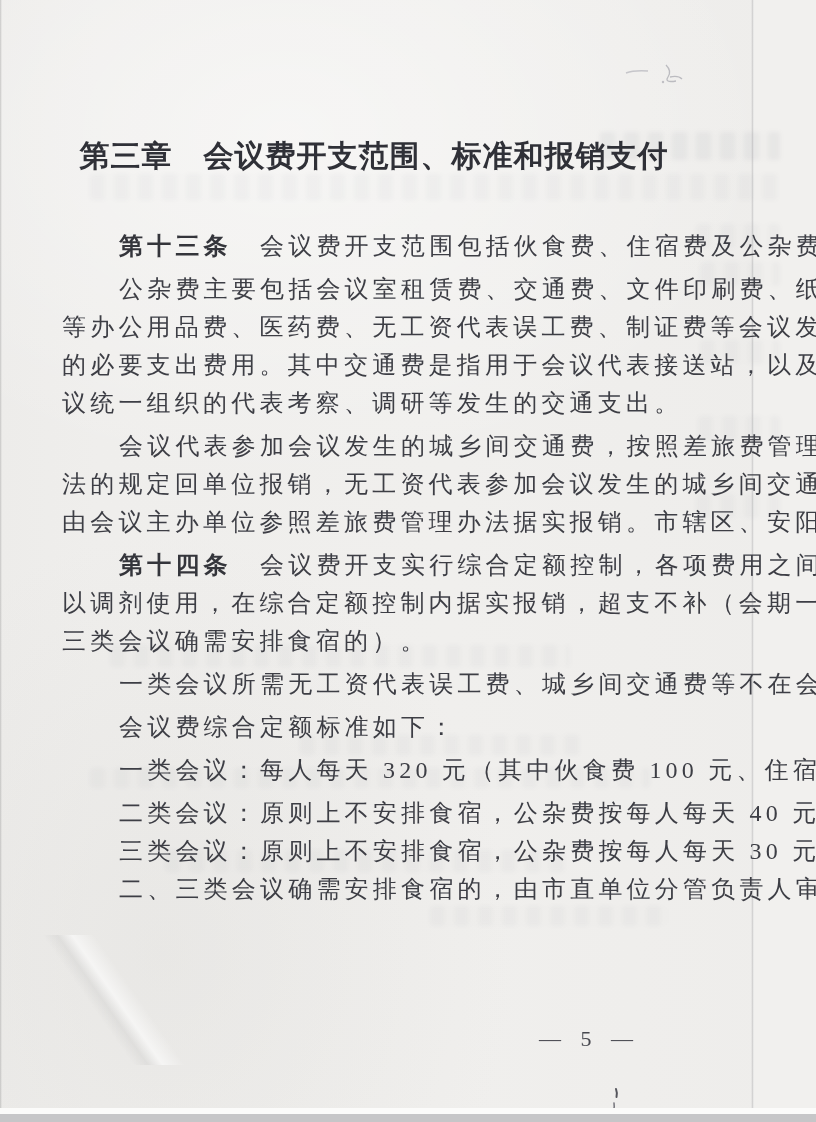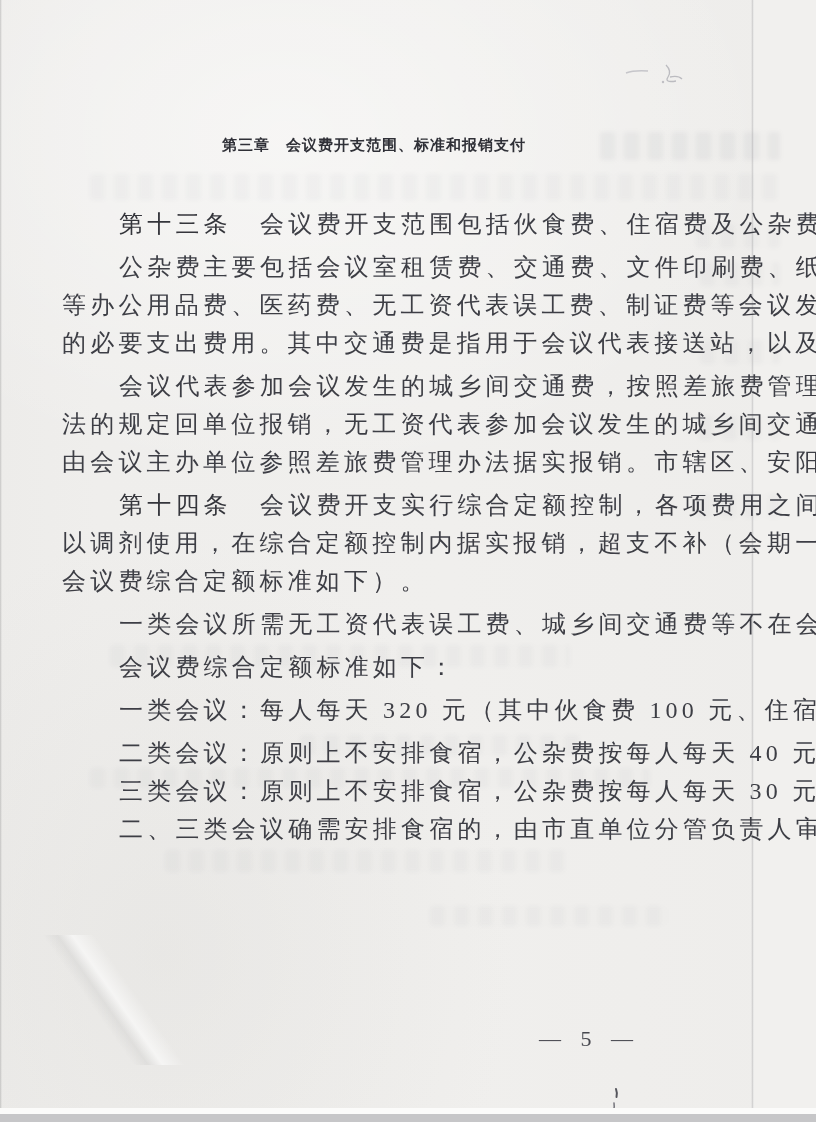--- a/index.html
+++ b/index.html
@@ -29,31 +29,31 @@
   
   .ghost{position:absolute;height:24px;filter:blur(2px);opacity:.5;border-radius:2px;
     background:repeating-linear-gradient(90deg,
       rgba(122,125,136,0.16) 0px, rgba(122,125,136,0.16) 15px,
       rgba(122,125,136,0.02) 15px, rgba(122,125,136,0.02) 24px);}
   .ghost.faint{opacity:.3;}
   
   .content{position:absolute;left:62px;top:136px;width:692px;}
   .doc-title{
     font-family:"Liberation Sans",sans-serif;font-weight:bold;
-    font-size:15px;letter-spacing:1px;color:#2f3037;
+    font-size:30px;letter-spacing:1px;color:#2f3037;
     text-align:center;position:relative;left:-34px;
     white-space:nowrap;margin:0 0 50px 0;
   }
   .doc-body{margin:0;}
   .para{margin:0;}
   .para + .para{margin-top:5px;}
   .para:nth-last-child(1),.para:nth-last-child(2){margin-top:0;}
   .line{font-size:24px;line-height:38px;letter-spacing:4.2px;white-space:nowrap;color:#3d3e45;}
   .line.indent{text-indent:57px;}
-  .bold-prefix{font-weight:normal;color:#34353b;}
+  .bold-prefix{font-weight:bold;color:#34353b;}
   .page-number{
     position:absolute;top:1026px;right:176px;
     font-size:22px;letter-spacing:7px;color:#47484f;white-space:nowrap;
   }
   .ink-mark{position:absolute;pointer-events:none;}
 </style>
 </head>
 <body>
 
 <div class="page">
@@ -89,30 +89,31 @@
   <div class="content">
     <div class="doc-title">第三章　会议费开支范围、标准和报销支付</div>
     <div class="doc-body">
         <div class="para">
           <div class="line indent"><span class="bold-prefix">第十三条</span>　会议费开支范围包括伙食费、住宿费及公杂费。</div>
         </div>
         <div class="para">
           <div class="line indent">公杂费主要包括会议室租赁费、交通费、文件印刷费、纸笔</div>
           <div class="line">等办公用品费、医药费、无工资代表误工费、制证费等会议发生</div>
           <div class="line">的必要支出费用。其中交通费是指用于会议代表接送站，以及会</div>
+          <div class="line">议统一组织的代表考察、调研等发生的交通支出。</div>
         </div>
         <div class="para">
           <div class="line indent">会议代表参加会议发生的城乡间交通费，按照差旅费管理办</div>
           <div class="line">法的规定回单位报销，无工资代表参加会议发生的城乡间交通费</div>
           <div class="line">由会议主办单位参照差旅费管理办法据实报销。市辖区、安阳县</div>
         </div>
         <div class="para">
           <div class="line indent"><span class="bold-prefix">第十四条</span>　会议费开支实行综合定额控制，各项费用之间可</div>
           <div class="line">以调剂使用，在综合定额控制内据实报销，超支不补（会期一天</div>
-          <div class="line">会议费综合定额标准如下）。</div>
+          <div class="line">三类会议确需安排食宿的）。</div>
         </div>
         <div class="para">
           <div class="line indent">一类会议所需无工资代表误工费、城乡间交通费等不在会议</div>
         </div>
         <div class="para">
           <div class="line indent">会议费综合定额标准如下：</div>
         </div>
         <div class="para">
           <div class="line indent">一类会议：每人每天 320 元（其中伙食费 100 元、住宿费</div>
         </div>

